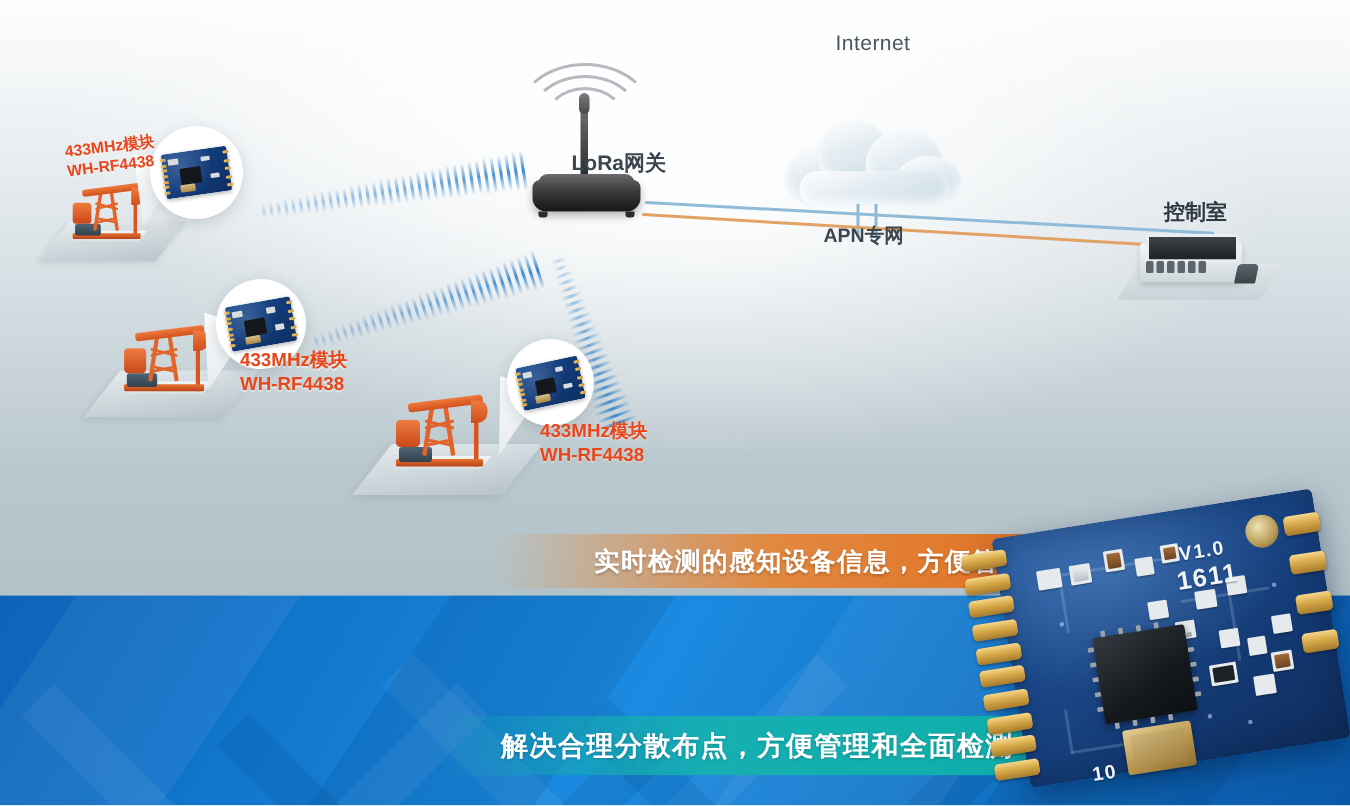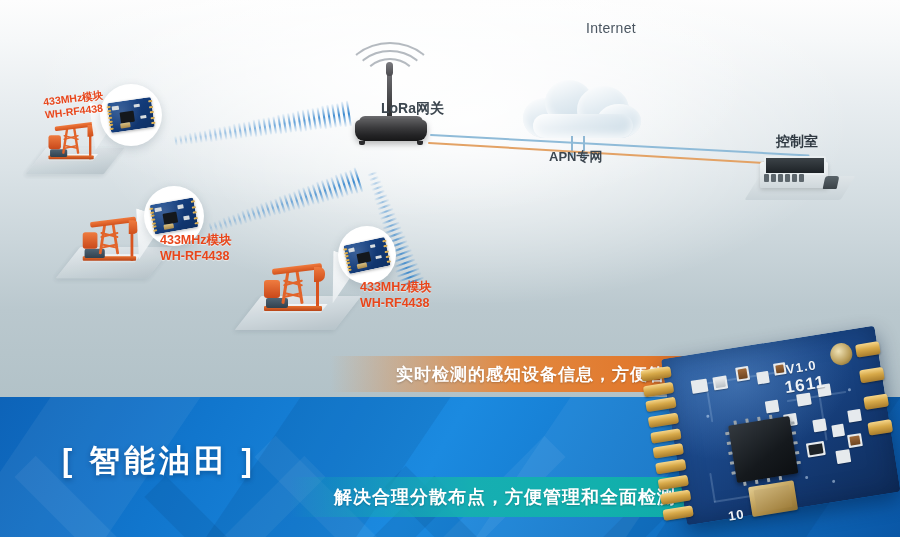--- a/index.html
+++ b/index.html
@@ -409,21 +409,21 @@
   <div class="arc" style="left:343px;top:42px;width:90px;height:72px;"></div>
   <div style="position:absolute;left:381px;top:100px;font-size:14px;color:#3c464f;font-weight:bold;">LoRa网关</div>
 
   <div class="cloud">
     <span class="c1"></span>
       <span class="c2"></span>
       <span class="c3"></span>
       <span class="c4"></span>
       <span class="base"></span>
   </div>
-  <div class="cloud-label" style="left:552px;">Internet</div>
+  <div class="cloud-label" style="left:523px;">Internet</div>
   <div class="cloud-stem"></div>
   <div class="cloud-stem b"></div>
 
   <div class="link blue" style="left:430px;top:134px;width:380px;transform:rotate(3.1deg);"></div>
   <div class="link orange" style="left:428px;top:142px;width:382px;transform:rotate(3.4deg);"></div>
   <div style="position:absolute;left:549px;top:148px;font-size:13px;color:#3c464f;font-weight:bold;">APN专网</div>
 
   <div class="ctrl">
     <div class="pad"></div>
     <div class="desk"></div>
@@ -602,21 +602,20 @@
   <div class="panel">
     <div class="vee" style="left:60px;top:-30px;"></div>
     <div class="vee dk" style="left:190px;top:-10px;"></div>
     <div class="vee" style="left:300px;top:-50px;"></div>
     <div class="vee dk" style="left:430px;top:-20px;"></div>
     <div class="chev" style="left:0px;"></div>
     <div class="chev d" style="left:250px;"></div>
     <div class="chev" style="left:520px;"></div>
     <div class="chev d" style="left:700px;"></div>
   </div>
-  <div class="panel-title">[ 智能油田 ]</div>
 
   <div class="band" id="band-orange">
     <span>实时检测的感知设备信息，方便管理</span>
   </div>
   <div class="band" id="band-teal">
     <span>解决合理分散布点，方便管理和全面检测</span>
   </div>
 
   <div class="pcb">
     <div class="board">

